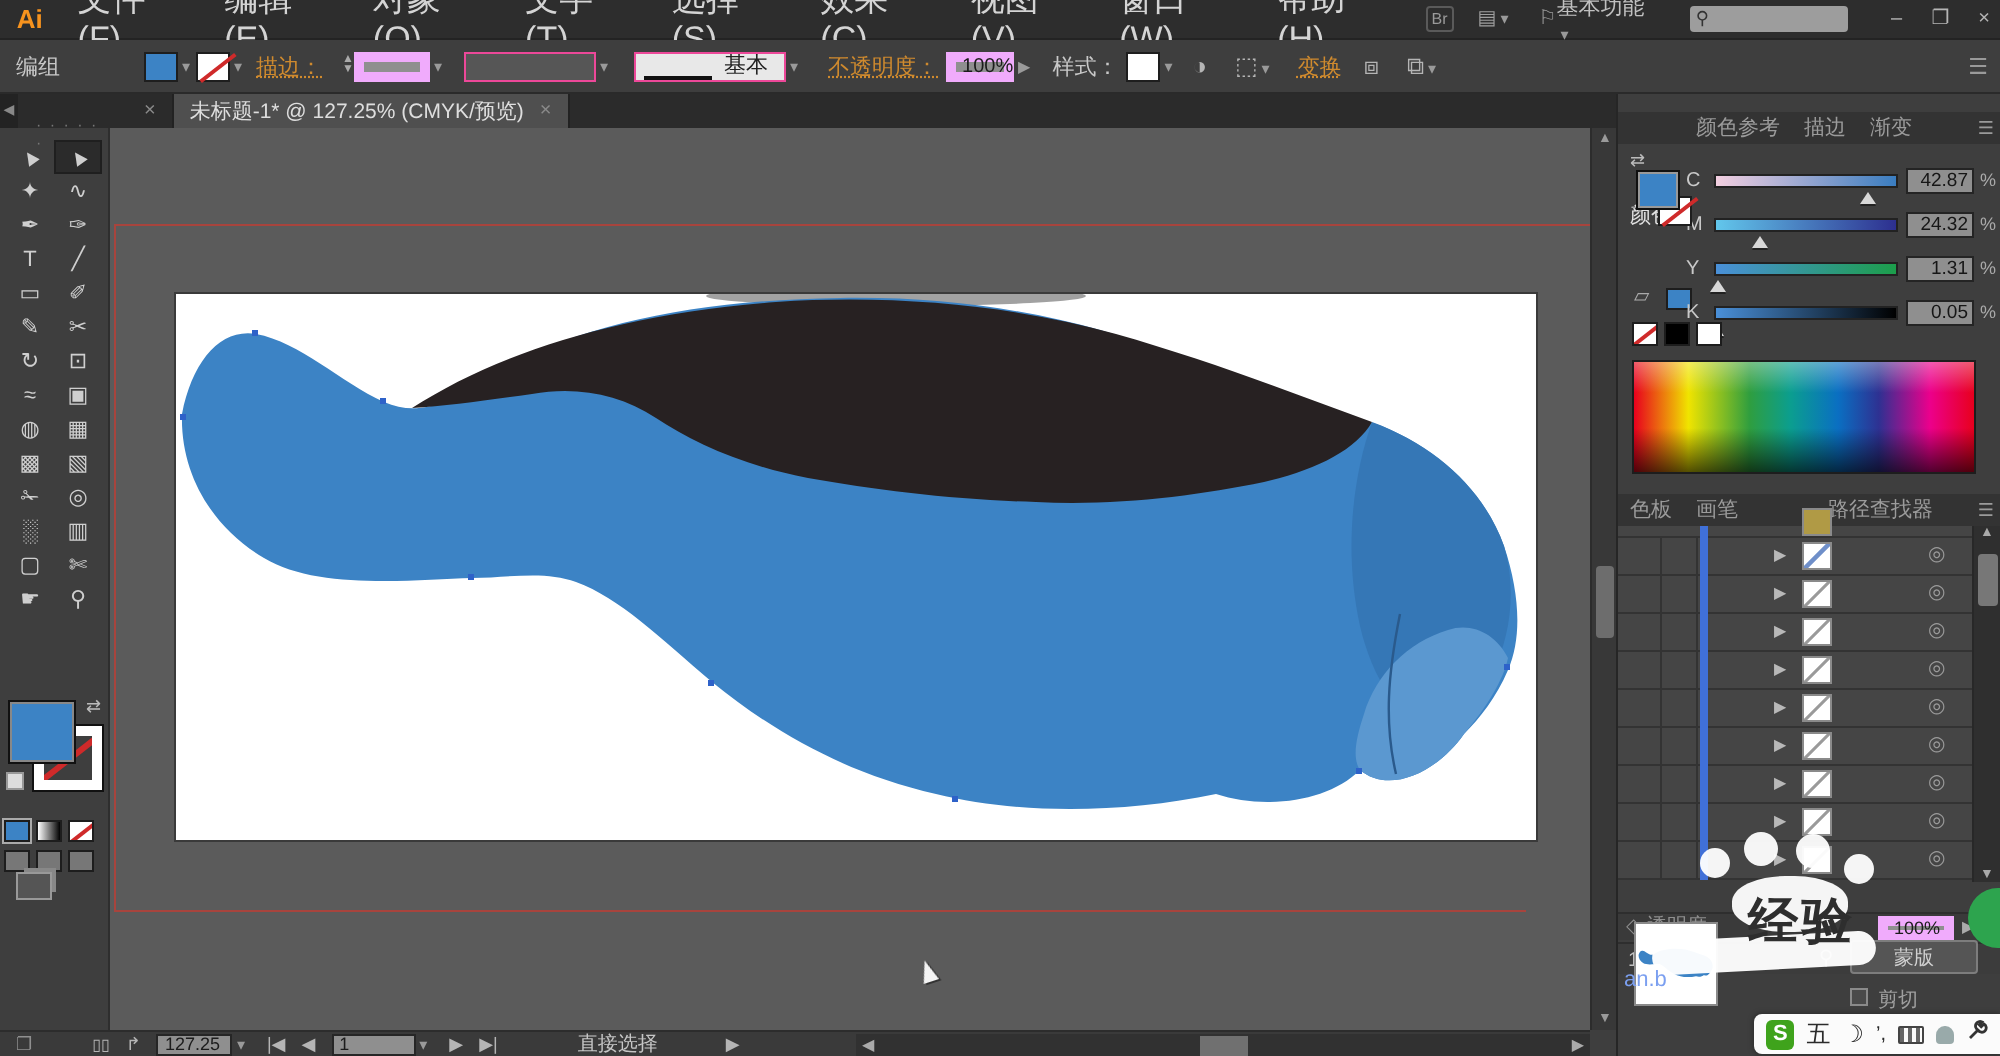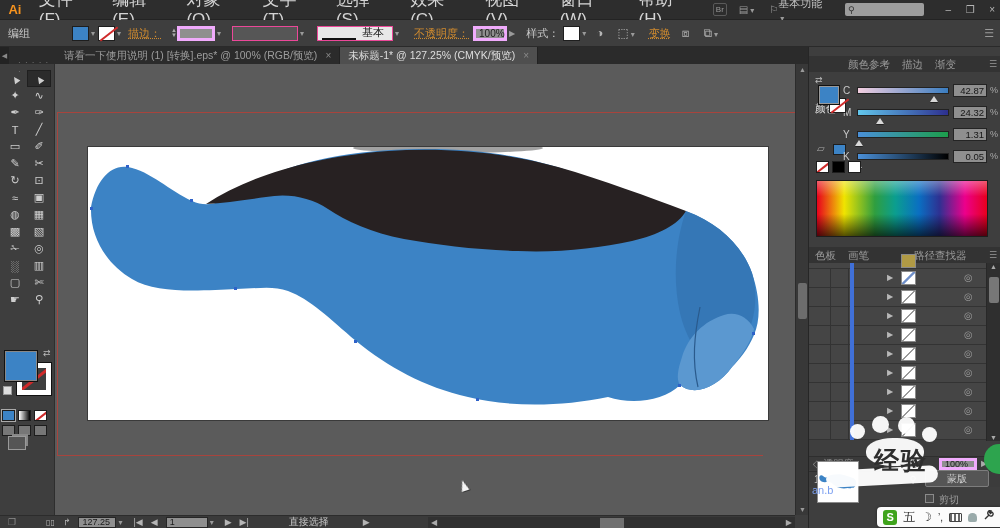--- a/index.html
+++ b/index.html
@@ -25,21 +25,21 @@
   
   #controlbar { left:0; top:20px; width:1000px; height:27px; background:#3e3e3e; border-bottom:1px solid #2a2a2a;
     display:flex; align-items:center; }
   .cb-label { color:#c8c8c8; margin:0 4px; }
   .cb-link { color:#cf8a2e; text-decoration:underline; text-decoration-style:dotted; margin:0 4px; }
   .swatch { width:17px; height:15px; border:1px solid #1e1e1e; background:#fff; position:relative; }
   .swatch.fill-blue { background:#3c83c5; }
   .slash::after { content:""; position:absolute; left:-1px; top:6px; width:22px; height:2px;
     background:#cf2a2a; transform:rotate(-38deg); }
   .caret { color:#9a9a9a; font-size:8px; margin:0 3px 0 2px; }
-  .sunken { background:#8f8f8f; color:#1c1c1c; border:3px solid #f0abfc; height:15px;
+  .sunken { background:#8f8f8f; color:#1c1c1c; border:5px solid #f0abfc; height:15px;
     display:inline-flex; align-items:center; padding:0 3px; font-size:10px; }
   .dd-box { background:#565656; border:1px solid #ec4899; height:15px; display:inline-flex;
     align-items:flex-end; padding:0 4px; }
   .stepper { display:inline-flex; flex-direction:column; font-size:6px; color:#aaa; line-height:5px; margin-left:6px; }
   .stroke-line { display:inline-block; width:34px; height:2px; background:#111; margin-right:6px; }
   .icon-btn { color:#b5b5b5; margin:0 7px; font-size:12px; }
 
   
   #tabbar { left:0; top:47px; width:808px; height:17px; background:#2b2b2b; display:flex; align-items:stretch; }
   #tabscroll { width:9px; background:#232323; color:#888; font-size:7px; line-height:17px; text-align:center; }
@@ -222,21 +222,20 @@
     <span class="cb-link">变换</span>
     <span class="icon-btn">⧈</span>
     <span class="icon-btn"><span>⧉</span><span class="caret">▾</span></span>
     <span style="margin-left:auto; margin-right:6px; color:#9a9a9a;">☰</span>
   </div>
 
   <div id="tabbar" class="abs">
     <span id="tabscroll">◀</span>
     <span style="width:47px;"></span>
     <span class="doc-tab">
-      <span>请看一下使用说明 (1) [转换].eps* @ 100% (RGB/预览)</span>
       <span class="tab-close">×</span>
     </span>
     <span class="doc-tab active">
       <span>未标题-1* @ 127.25% (CMYK/预览)</span>
       <span class="tab-close">×</span>
     </span>
   </div>
 
   <div id="toolbar" class="abs">
     <div id="toolbar-dots">· · · · · ·</div>

